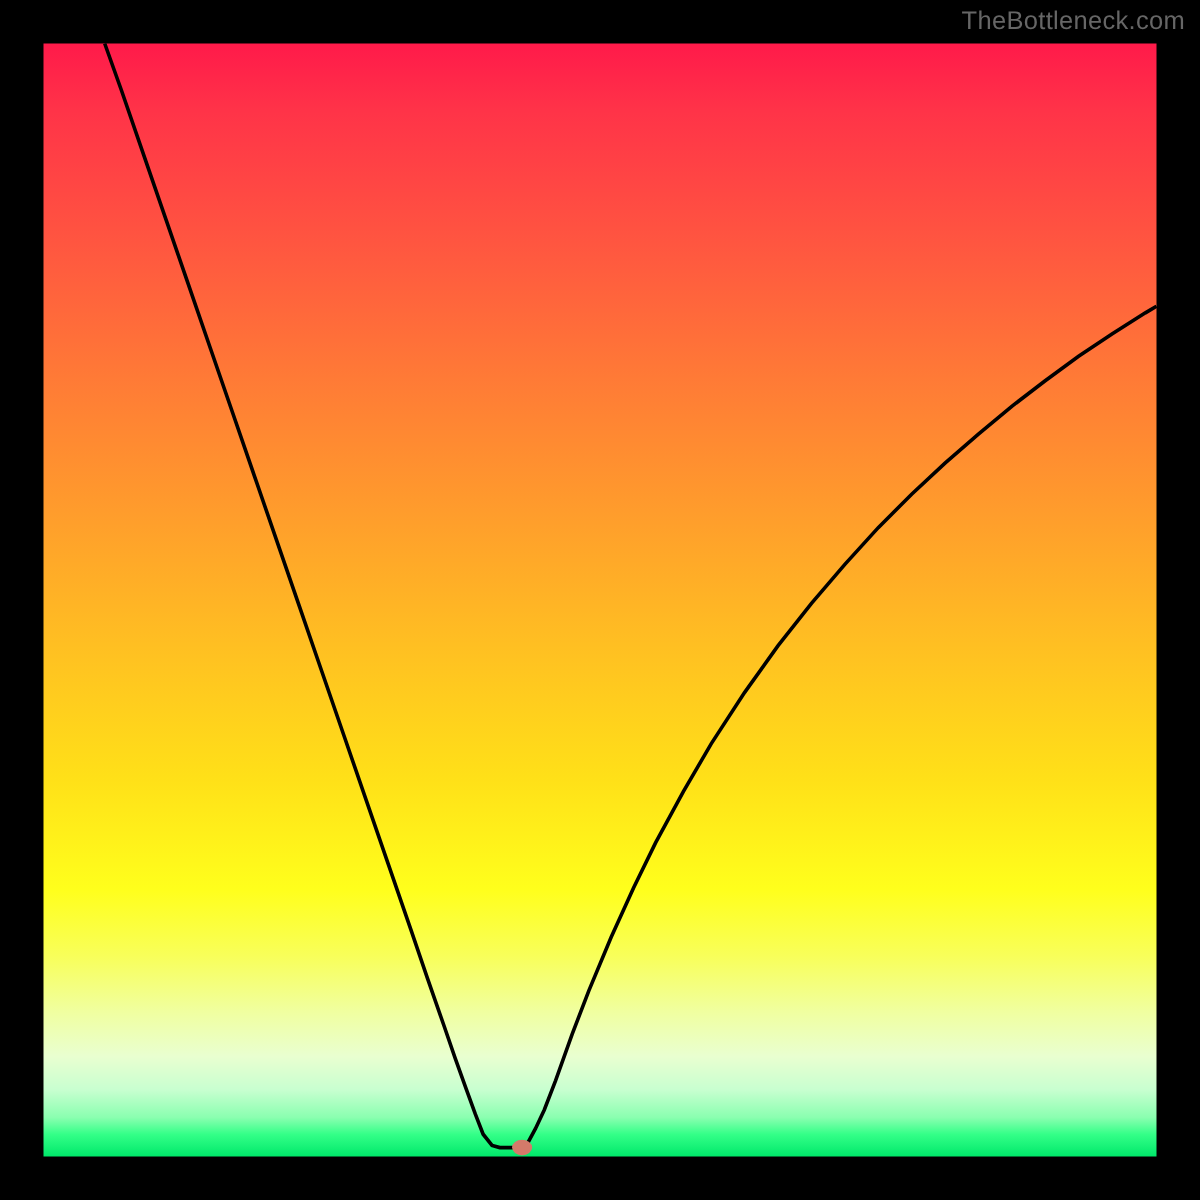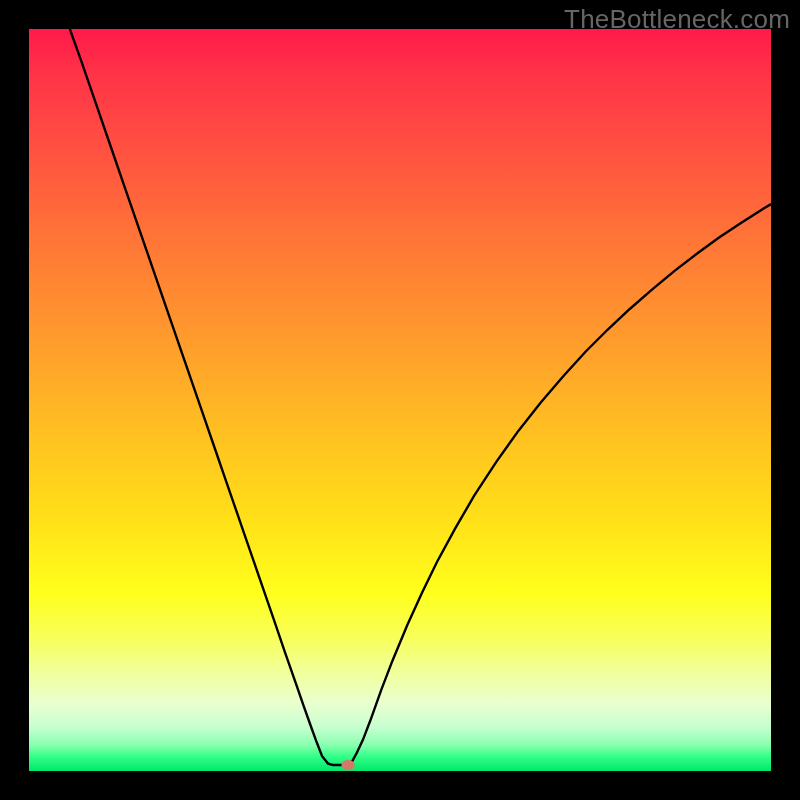--- a/index.html
+++ b/index.html
@@ -9,21 +9,21 @@
     background: #000;
     position: relative;
     font-family: Arial, Helvetica, sans-serif;
     overflow: hidden;
   }
   .watermark {
     position: absolute;
     top: 4px;
     right: 10px;
     color: #666;
-    font-size: 26px;
+    font-size: 17px;
     font-weight: 500;
     letter-spacing: 0.2px;
     z-index: 10;
   }
   .frame {
     position: absolute;
     left: 29px;
     top: 29px;
     width: 742px;
     height: 742px;

